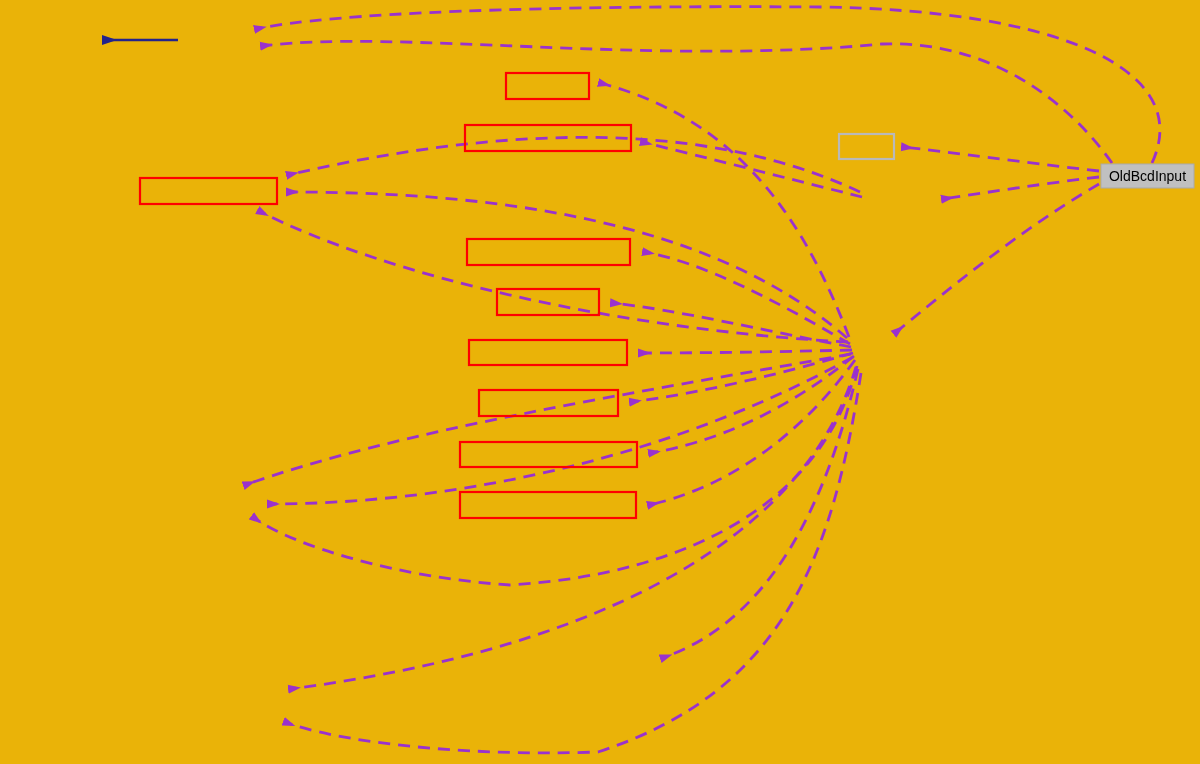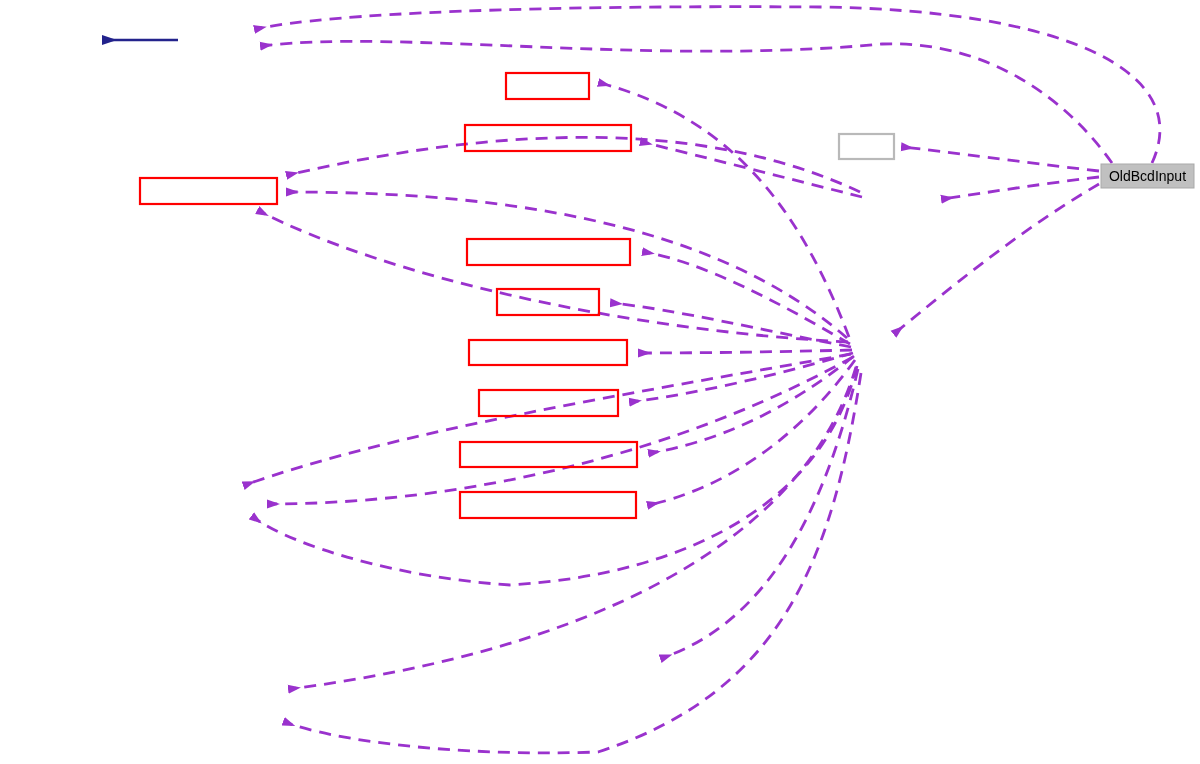--- a/index.html
+++ b/index.html
@@ -1,18 +1,18 @@
 <!DOCTYPE html>
 <html><head>
 <meta charset="utf-8">
 <style>
   html,body{margin:0;padding:0;}
   body{background:#000;width:1200px;height:764px;overflow:hidden;
        font-family:"Liberation Sans", sans-serif;}
-  .graph-wrap{position:relative;width:1200px;height:764px;background:#ffffff;}
+  .graph-wrap{position:relative;width:1200px;height:764px;background:#eab308;}
   svg{display:block;}
   .node-label-text{font-family:"Liberation Sans", sans-serif;font-size:14px;}
 </style>
 </head>
 <body>
 
 <div class="graph-wrap">
   <svg id="graph-svg" width="1200" height="764" viewBox="0 0 1200 764" xmlns="http://www.w3.org/2000/svg">
     <defs>
       <marker id="arrow-purple" markerWidth="13" markerHeight="10" refX="11" refY="5" orient="auto" markerUnits="userSpaceOnUse" viewBox="0 0 13 10">

